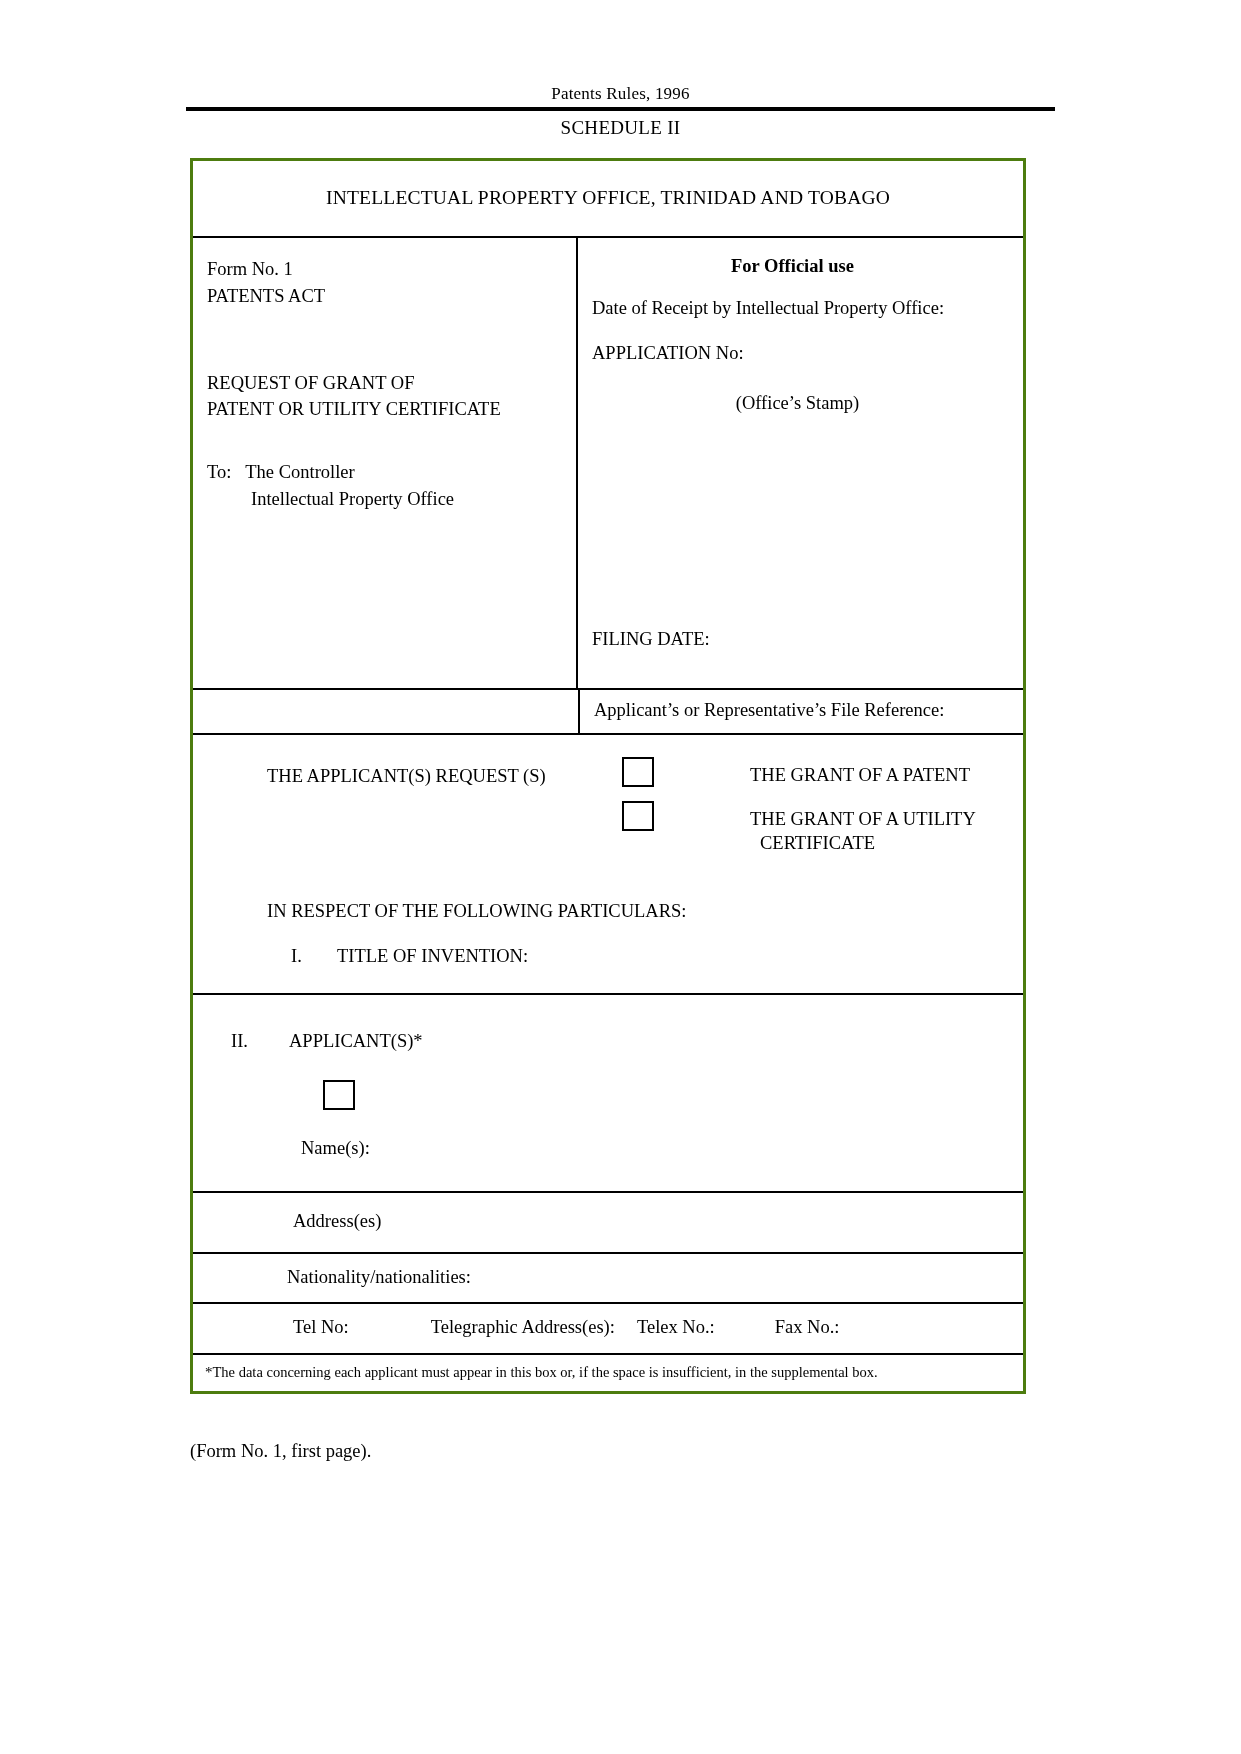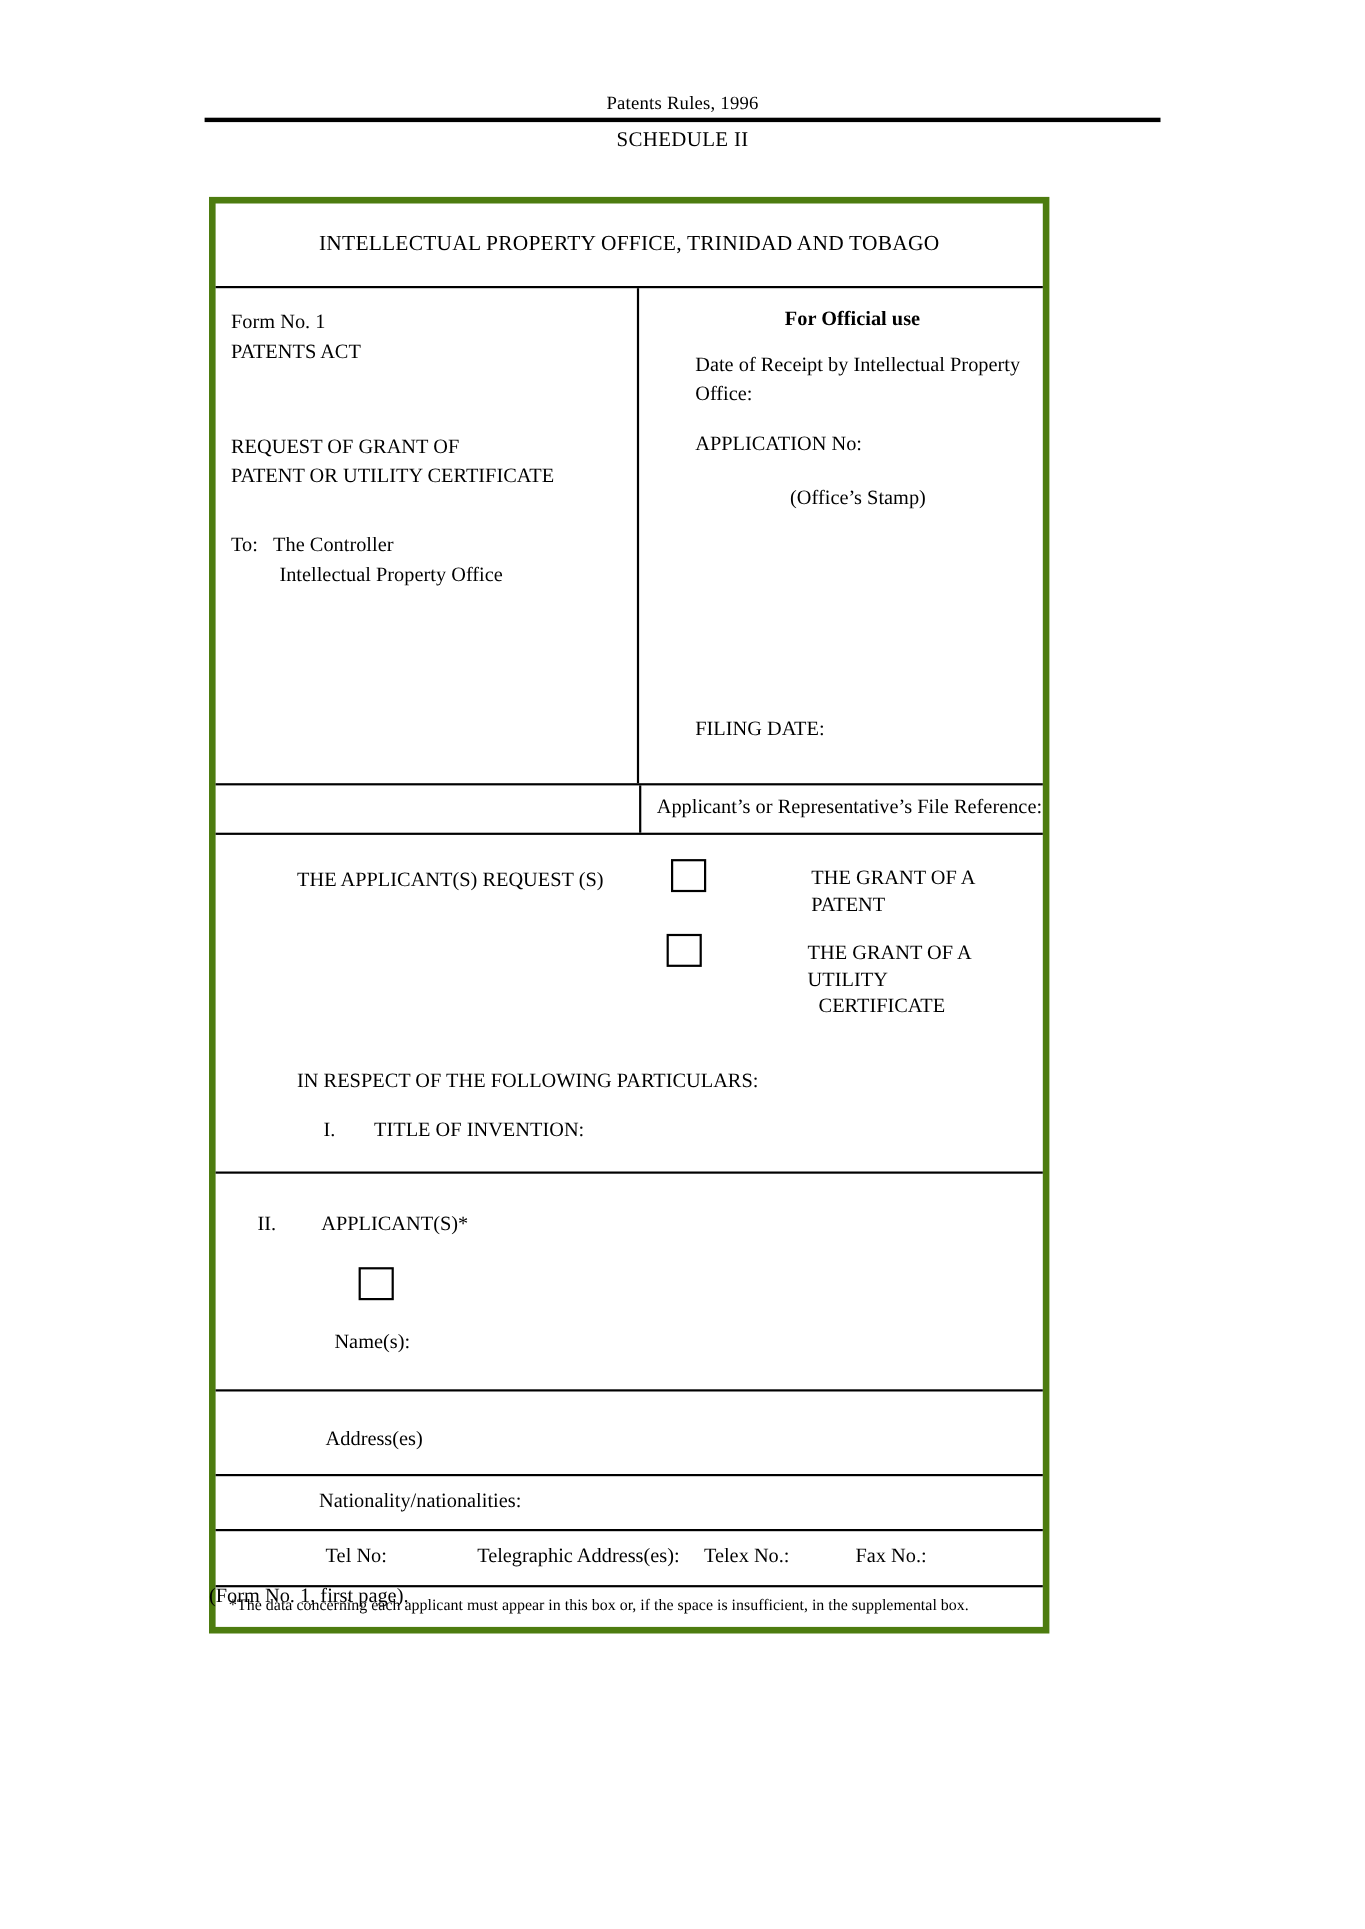--- a/index.html
+++ b/index.html
@@ -42,23 +42,23 @@
     text-align: center;
     font-size: 19px;
     margin-top: 6px;
     letter-spacing: 0.3px;
   }
 
   
   .form-box {
     position: absolute;
     left: 190px;
-    top: 179px;
-    width: 764px;
-    border: 6px solid #4d7c0f;
+    top: 158px;
+    width: 836px;
+    border: 3px solid #4d7c0f;
     box-sizing: border-box;
   }
 
   .row {
     display: flex;
     width: 100%;
     box-sizing: border-box;
   }
   .bb { border-bottom: 2px solid #000; }
   .br { border-right: 2px solid #000; }
@@ -74,21 +74,20 @@
   .col-left {
     width: 385px;
     box-sizing: border-box;
     padding: 18px 0 0 14px;
     position: relative;
   }
   .col-right {
     flex: 1;
     box-sizing: border-box;
     position: relative;
-    margin-left: 37px;
   }
   .col-right-inner {
     padding: 18px 0 0 14px;
     height: 450px;
     box-sizing: border-box;
     position: relative;
   }
   .official-use {
     text-align: center;
     font-weight: bold;
@@ -302,21 +301,21 @@
           <div>APPLICANT(S)*</div>
         </div>
         <div class="addl">
           <span class="checkbox"></span>
         </div>
         <div class="names">Name(s):</div>
       </div>
     </div>
 
     <div class="row bb">
-      <div class="addr-row" style="width:100%;margin-top:16px;">Address(es)</div>
+      <div class="addr-row" style="width:100%;">Address(es)</div>
     </div>
 
     <div class="row bb">
       <div class="nat-row" style="width:100%;">Nationality/nationalities:</div>
     </div>
 
 
     <div class="row bb">
       <div class="tel-row" style="width:100%;">
         <span class="tel-1">Tel No:</span>

